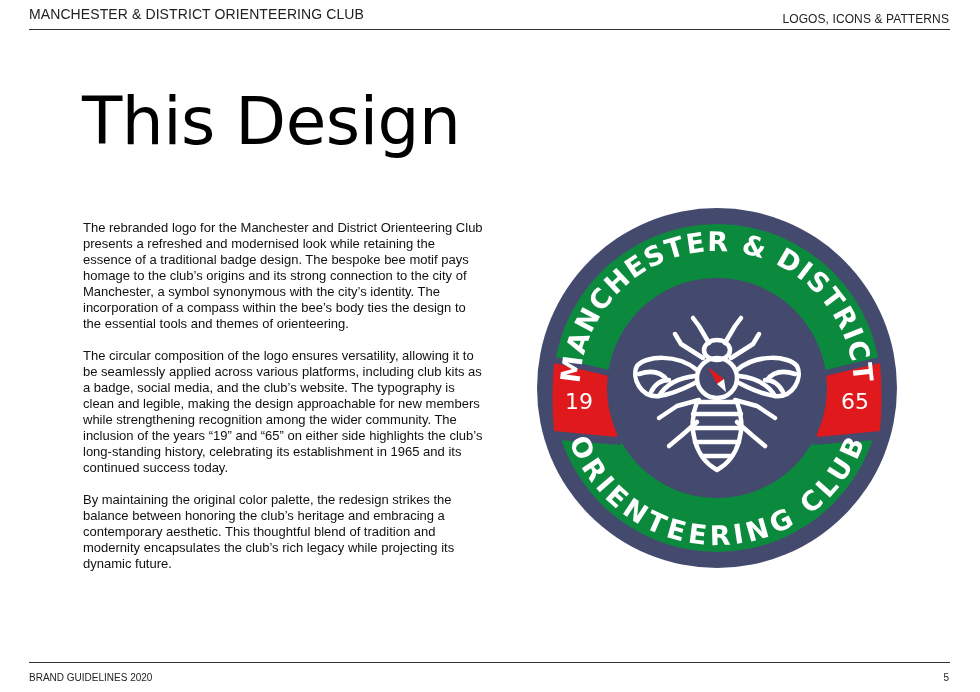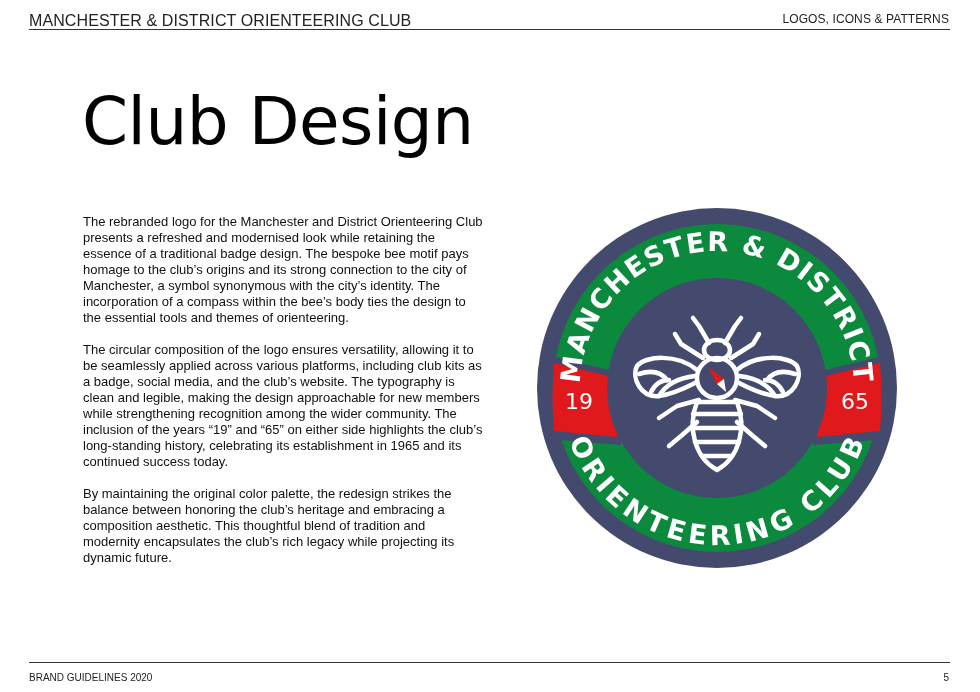--- a/index.html
+++ b/index.html
@@ -1,40 +1,40 @@
 <!DOCTYPE html>
 <html><head>
 <meta charset="utf-8">
 <style>
   html, body { margin: 0; padding: 0; background: #ffffff; }
   body { width: 980px; height: 692px; position: relative; overflow: hidden; font-family: "Liberation Sans", "DejaVu Sans", sans-serif; color: #111; }
-  .header-left { position: absolute; left: 29px; top: 12px; font-size: 16px; letter-spacing: 0.1px; color: #222; text-align: right; }
+  .header-left { position: absolute; left: 29px; top: 6px; font-size: 14px; letter-spacing: 0.1px; color: #222; text-align: right; }
   .header-right { position: absolute; right: 31px; top: 12px; font-size: 12px; letter-spacing: 0.1px; color: #222; text-align: right; }
   .rule-top { position: absolute; left: 29px; right: 30px; top: 29px; height: 1px; background: #333; }
   .rule-bottom { position: absolute; left: 29px; right: 30px; top: 662px; height: 1px; background: #333; }
   .footer-left { position: absolute; left: 29px; top: 672px; font-size: 10px; color: #222; }
   .footer-right { position: absolute; right: 31px; top: 672px; font-size: 10px; color: #222; }
   .title { position: absolute; left: 82px; top: 82px; font-size: 66px; font-weight: 400; color: #000; letter-spacing: -0.5px; margin: 0; line-height: 1.2; font-family: "DejaVu Sans", sans-serif; }
   .body-text { position: absolute; left: 83px; top: 208px; width: 400px; font-size: 13px; line-height: 16px; color: #111; }
-  .body-text p { margin: 6px 0 16px 0; }
+  .body-text p { margin: 12px 0 16px 0; }
   .logo { position: absolute; left: 535px; top: 206px; width: 364px; height: 364px; }
 </style>
 </head>
 <body>
 
 <div class="header-left">MANCHESTER &amp; DISTRICT ORIENTEERING CLUB</div>
 <div class="header-right">LOGOS, ICONS &amp; PATTERNS</div>
 <div class="rule-top"></div>
 
-<h1 class="title">Club Design</h1>
+<h1 class="title">This Design</h1>
 
 <div class="body-text">
   <p>The rebranded logo for the Manchester and District Orienteering Club presents a refreshed and modernised look while retaining the essence of a traditional badge design. The bespoke bee motif pays homage to the club’s origins and its strong connection to the city of Manchester, a symbol synonymous with the city’s identity. The incorporation of a compass within the bee’s body ties the design to the essential tools and themes of orienteering.</p>
   <p>The circular composition of the logo ensures versatility, allowing it to be seamlessly applied across various platforms, including club kits as a badge, social media, and the club’s website. The typography is clean and legible, making the design approachable for new members while strengthening recognition among the wider community. The inclusion of the years “19” and “65” on either side highlights the club’s long-standing history, celebrating its establishment in 1965 and its continued success today.</p>
-  <p>By maintaining the original color palette, the redesign strikes the balance between honoring the club’s heritage and embracing a composition aesthetic. This thoughtful blend of tradition and modernity encapsulates the club’s rich legacy while projecting its dynamic future.</p>
+  <p>By maintaining the original color palette, the redesign strikes the balance between honoring the club’s heritage and embracing a contemporary aesthetic. This thoughtful blend of tradition and modernity encapsulates the club’s rich legacy while projecting its dynamic future.</p>
 </div>
 
 <svg class="logo" viewBox="-182 -182 364 364" xmlns="http://www.w3.org/2000/svg">
   <defs>
     <path id="arcTop" d="M -137 0 A 137 137 0 0 1 137 0" fill="none"></path>
     <path id="arcBottom" d="M -137 0 A 137 137 0 0 0 137 0" fill="none"></path>
   </defs>
 
   <circle cx="0" cy="0" r="180" fill="#434a6e"></circle>
 

